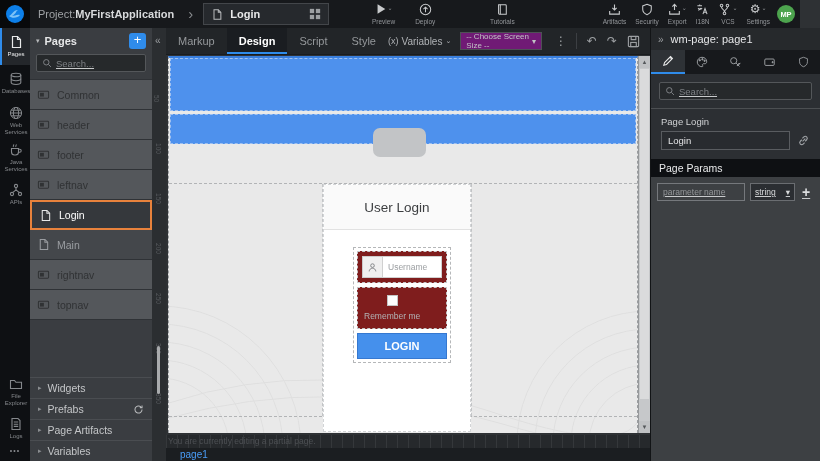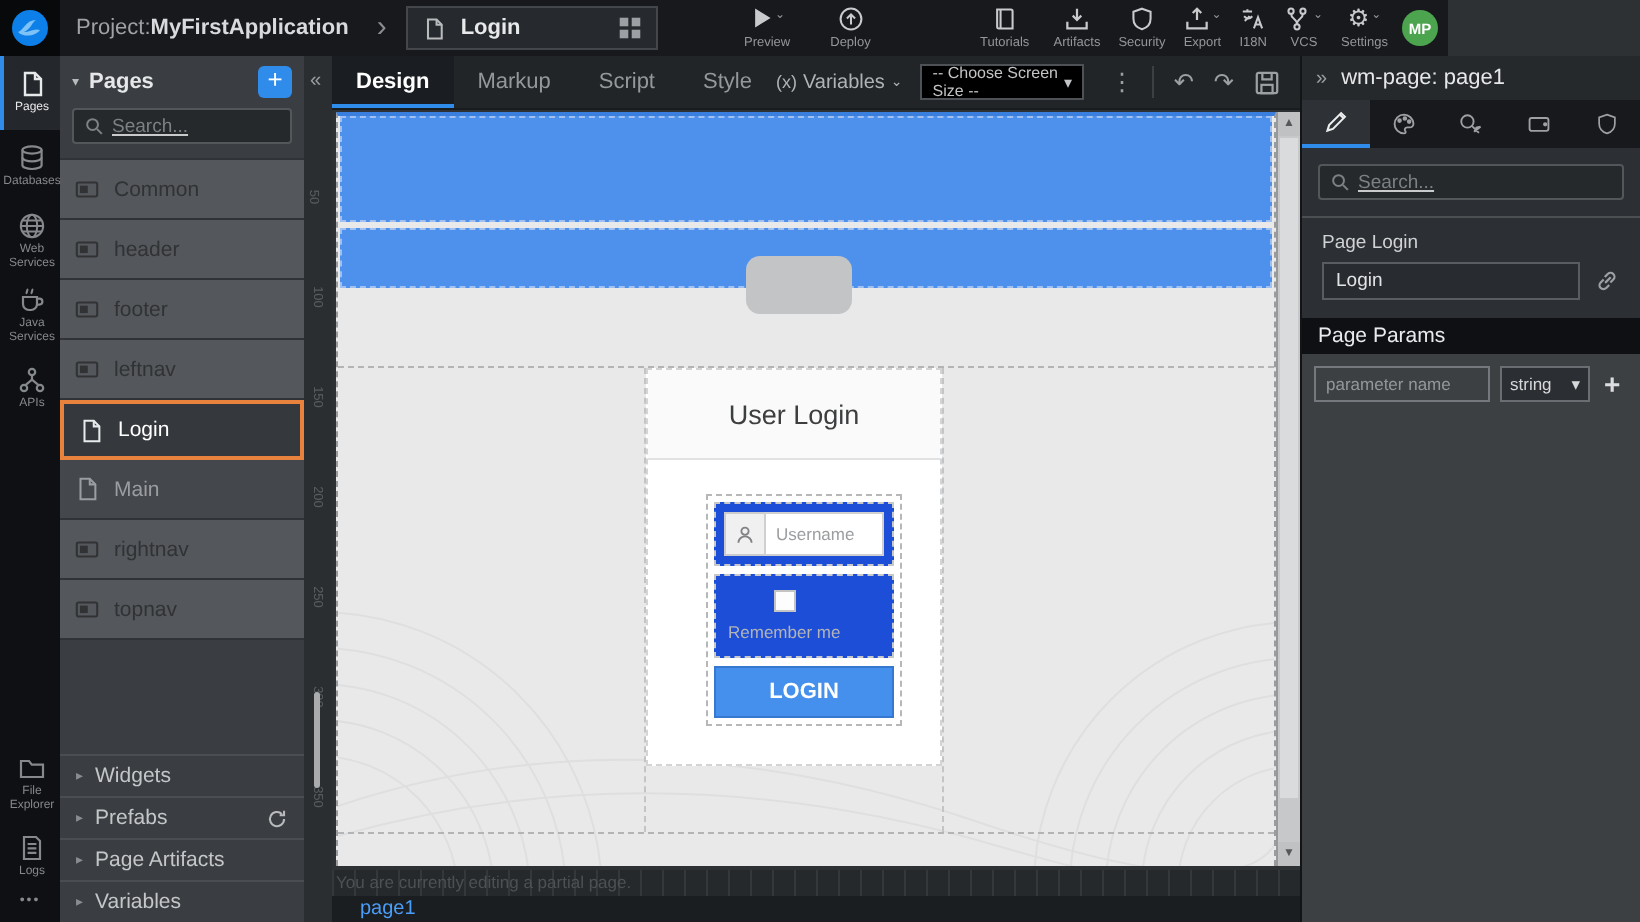--- a/index.html
+++ b/index.html
@@ -1,21 +1,21 @@
 <!DOCTYPE html>
 <html><head>
 <meta charset="utf-8">
 <style>
   * { margin:0; padding:0; box-sizing:border-box; }
   html,body { width:820px; height:461px; overflow:hidden; }
   body { font-family:"Liberation Sans","DejaVu Sans",sans-serif; background:#2e3134; position:relative; color:#c8cacc; }
   svg { display:block; }
 
   
-  .topbar { position:absolute; top:0; left:0; width:724px; height:28px; background:#17191c; display:flex; align-items:center; z-index:9; }
+  .topbar { position:absolute; top:0; left:0; width:800px; height:28px; background:#17191c; display:flex; align-items:center; z-index:9; }
   .logo { width:30px; height:28px; background:#08090b; display:flex; align-items:center; justify-content:center; }
   .project { margin-left:8px; font-size:11px; color:#9fa2a5; white-space:nowrap; }
   .project b { color:#d8dadc; font-weight:bold; }
   .tb-chevron { margin-left:14px; font-size:15px; color:#8a8d90; line-height:26px; }
   .page-tab { margin-left:10px; width:126px; height:22px; background:#26292d; border:1px solid #43464a; display:flex; align-items:center; gap:7px; padding:0 7px; }
   .page-tab .lbl { font-size:11px; font-weight:bold; color:#e8e9ea; flex:1; }
   .tb-action { display:flex; flex-direction:column; align-items:center; gap:2px; color:#caccce; }
   .tb-action .lab { font-size:6.5px; color:#93969a; white-space:nowrap; }
   .tb-ic { display:flex; align-items:flex-start; gap:1px; height:13px; }
   .tb-caret { font-size:6px; color:#93969a; line-height:10px; }
@@ -57,39 +57,39 @@
   .vnum { position:absolute; left:1px; font-size:6.5px; color:#595c60; transform:rotate(90deg); }
   .gut-thumb { position:absolute; left:5px; top:318px; width:3px; height:48px; background:#a9abad; border-radius:2px; }
 
   
   .editor { position:absolute; top:28px; left:166px; width:484px; bottom:0; background:#2e3134; z-index:6; }
   .etoolbar { position:absolute; top:0; left:0; right:0; height:27px; background:#222528; border-bottom:1px solid #191c1f; display:flex; align-items:center; }
   .etab { padding:0 12px; height:26px; line-height:26px; font-size:11px; color:#95989b; }
   .etab.active { color:#fff; background:#1a1d21; border-bottom:2px solid #2f8ceb; font-weight:bold; }
   .vars-btn { margin-left:auto; display:flex; align-items:center; gap:3px; font-size:10px; color:#b0b3b6; }
   .vars-x { font-size:9px; color:#b0b3b6; }
-  .size-select { width:95px; height:18px; background:#000000; border:1px solid #4e5155; color:#c2c4c6; font-size:8px; display:flex; align-items:center; justify-content:space-between; padding:0 5px; margin:0 9px; }
+  .size-select { width:95px; height:18px; background:#701a75; border:1px solid #4e5155; color:#c2c4c6; font-size:8px; display:flex; align-items:center; justify-content:space-between; padding:0 5px; margin:0 9px; }
   .kebab { font-size:12px; color:#9da0a3; padding:0 4px; }
   .esep { width:1px; height:16px; background:#3c3f43; margin:0 5px; }
   .eic { color:#9da0a3; font-size:12px; padding:0 5px; }
 
   
   .canvas { position:absolute; top:28px; left:2px; width:470px; height:377px; background:#e9e9e9; border-top:2px solid #3a7fdd; border-left:1px dashed #9a9da0; border-right:1px dashed #9a9da0; overflow:hidden; }
   .hdr1 { position:absolute; top:0; left:1px; right:1px; height:53px; background:#4e91ed; border:1px dashed #9fc0f0; }
   .hdr2 { position:absolute; top:56px; left:1px; right:1px; height:30px; background:#4e91ed; border:1px dashed #9fc0f0; }
   .logo-ph { position:absolute; top:70px; left:204px; width:53px; height:29px; background:#c2c4c6; border-radius:7px; z-index:3; }
   .content-sep { position:absolute; top:125px; left:0; right:0; border-top:1px dashed #b2b4b6; }
   .col-left { position:absolute; top:126px; left:1px; width:153px; height:232px; border-right:1px dashed #c2c4c6; }
   .col-right { position:absolute; top:126px; left:302px; right:1px; height:232px; border-left:1px dashed #c2c4c6; }
   .page-bottom { position:absolute; top:358px; left:0; right:0; border-top:1px dashed #b2b4b6; }
   .waves { position:absolute; bottom:0; left:0; opacity:.75; }
-  .login-card { position:absolute; top:126px; left:154px; width:148px; height:199px; background:#fff; border:1px dashed #d2d4d6; z-index:2; }
+  .login-card { position:absolute; top:126px; left:154px; width:148px; height:248px; background:#fff; border:1px dashed #d2d4d6; z-index:2; }
   .card-title { height:45px; background:#fafafa; border-bottom:1px solid #e2e2e2; display:flex; align-items:center; justify-content:center; font-size:13.5px; color:#3c3e40; }
   .login-form { position:absolute; top:62px; left:29px; width:98px; border:1px dashed #b5b7b9; padding:3px; background:#fff; }
-  .f-row { border:1px dashed #c6c8ca; padding:4px; display:flex; margin-bottom:4px; background:#1d4ed8; }
+  .f-row { border:1px dashed #c6c8ca; padding:4px; display:flex; margin-bottom:4px; background:#7f1d1d; }
   .addon { width:20px; height:22px; background:#f0f0f0; border:1px solid #ccc; border-right:0; display:flex; align-items:center; justify-content:center; color:#808285; }
   .finput { flex:1; min-width:0; height:22px; border:1px solid #d0d0d0; font-size:8.5px; color:#6a6d70; padding:0 5px; outline:none; font-family:inherit; background:#fff; }
   .finput::placeholder { color:#9b9ea1; }
   .remember { display:flex; gap:5px; align-items:center; color:#b2b4b6; font-size:8.5px; padding:3px 2px;flex-direction:column; }
   .checkbox { width:11px; height:11px; border:1px solid #c4c4c4; background:#fdfdfd; }
   .login-btn { height:26px; background:#4590ec; border:1px solid #3578d0; color:#fff; font-size:11px; font-weight:bold; display:flex; align-items:center; justify-content:center; }
 
   
   .canvas-scroll { position:absolute; top:28px; right:0; width:12px; height:377px; background:#c6c8ca; border-left:1px solid #97999b; }
   .cs-btn { height:12px; background:#bfc1c3; color:#55585b; font-size:6px; display:flex; align-items:center; justify-content:center; }
@@ -112,21 +112,21 @@
   .rp-top { background:#2c2f33; padding:8px 8px 0 8px; flex:0 0 auto; }
   .rp-divider { border-top:1px solid #4c4f52; margin:8px -8px 0 -8px; }
   .rp-label { padding:7px 2px 4px 2px; font-size:9.5px; color:#d0d2d4; }
   .rp-title-row { display:flex; align-items:center; gap:7px; padding:0 2px 9px 2px; }
   .rp-input { flex:1; min-width:0; height:19px; background:#282b2f; border:1px solid #595c60; color:#e2e3e5; font-size:9.5px; padding:0 6px; outline:none; font-family:inherit; }
   .rp-section { height:18px; background:#0e1013; color:#e9eaeb; font-size:10.5px; display:flex; align-items:center; padding:0 8px; flex:0 0 auto; }
   .rp-table { flex:0 0 auto; }
   .rp-thead { display:flex; background:#17191c; height:20px; border-bottom:1px solid #0b0d0f; margin-top:4px; }
   .rp-th { font-size:9.5px; font-weight:bold; color:#d6d8da; display:flex; align-items:center; padding:0 8px; }
   .rp-th.name { width:96px; border-right:1px solid #0b0d0f; }
-  .rp-trow { display:flex; align-items:center; height:30px; gap:5px; padding:0 6px; background:#3d4043; }
+  .rp-trow { display:flex; align-items:center; height:30px; gap:5px; padding:0 6px; background:#3d4043;text-decoration:underline; }
   .param-input { width:88px; height:18px; background:#3d4043; border:1px solid #75787c; color:#b4b6b8; font-size:8.5px; padding:0 5px; outline:none; font-family:inherit; }
   .param-input::placeholder { color:#94979a; }
   .type-select { width:45px; height:18px; background:#2b2e32; border:1px solid #6a6d71; color:#d6d8da; font-size:8.5px; display:flex; align-items:center; justify-content:space-between; padding:0 4px; }
   .add-param { color:#dcdddf; font-size:14px; font-weight:bold; padding:0 2px; }
 </style>
 </head>
 <body>
 
 <div class="topbar">
   <div class="logo">
@@ -407,22 +407,22 @@
   <span class="vnum" style="top:167px">150</span>
   <span class="vnum" style="top:217px">200</span>
   <span class="vnum" style="top:267px">250</span>
   <span class="vnum" style="top:317px">300</span>
   <span class="vnum" style="top:367px">350</span>
   <div class="gut-thumb"></div>
 </div>
 
 <div class="editor">
   <div class="etoolbar">
+    <div class="etab">Markup</div>
     <div class="etab active">Design</div>
-    <div class="etab">Markup</div>
     <div class="etab">Script</div>
     <div class="etab">Style</div>
     <div class="vars-btn">
       <span class="vars-x">(x)</span>
       <span>Variables</span>
       <span style="font-size:7px">⌄</span>
     </div>
     <div class="size-select">
       <span>-- Choose Screen Size --</span>
       <span>▾</span>

